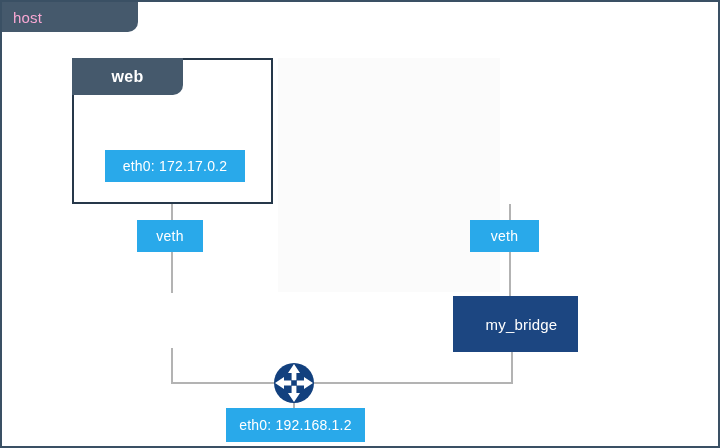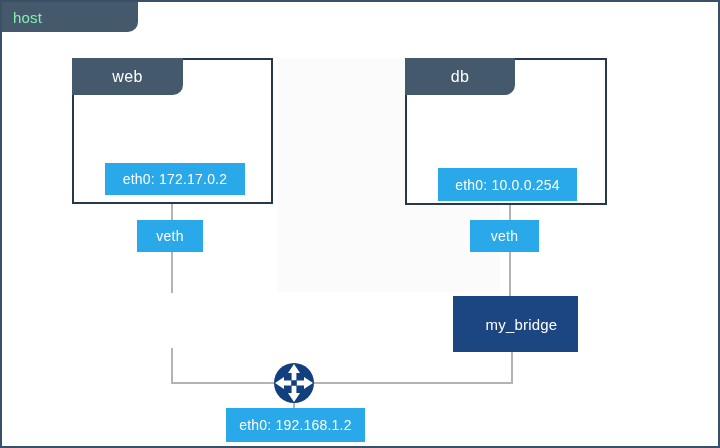--- a/index.html
+++ b/index.html
@@ -15,35 +15,35 @@
   }
   html,body{margin:0;padding:0;background:#fff;}
   body{font-family:"Liberation Sans","DejaVu Sans",sans-serif;}
   #stage{
     position:relative;width:720px;height:448px;box-sizing:border-box;
     background:#fff;border:2px solid var(--host-border);overflow:hidden;
   }
   .abs{position:absolute;}
   .host-tab{
     left:0;top:0;width:136px;height:30px;
-    background:var(--tab-slate);color:#86efac;
+    background:var(--tab-slate);color:#f9a8d4;
     border-radius:0 0 10px 0;
     display:flex;align-items:center;padding-left:11px;box-sizing:border-box;
     font-size:15px;letter-spacing:.2px;
   }
   .watermark{left:276px;top:56px;width:222px;height:234px;background:var(--watermark);}
   .container-box{
     background:#fff;border:2px solid var(--container-border);box-sizing:border-box;
   }
   .container-tab{
     position:absolute;left:-2px;top:-2px;height:37px;
     background:var(--tab-slate);color:#fff;
     border-radius:0 0 10px 0;
     display:flex;align-items:center;justify-content:center;
-    font-size:16px;font-weight:400;letter-spacing:.3px;
+    font-size:16px;font-weight:700;letter-spacing:.3px;
   }
   .blue-label{
     background:var(--accent-blue);color:#fff;
     display:flex;align-items:center;justify-content:center;
     font-size:14px;letter-spacing:.2px;
   }
   .bridge{
     color:#fff;display:flex;align-items:center;justify-content:center;
     font-size:15px;letter-spacing:.2px;
   }
@@ -63,27 +63,23 @@
   <div class="abs line" style="left:169px;top:380px;width:342px;height:2px;"></div>
   <div class="abs line" style="left:507px;top:202px;width:2px;height:16px;"></div>
   <div class="abs line" style="left:507px;top:250px;width:2px;height:44px;"></div>
   <div class="abs line" style="left:509px;top:350px;width:2px;height:31px;"></div>
   <div class="abs line" style="left:291px;top:400px;width:2px;height:6px;"></div>
 
   <div class="abs host-tab">host</div>
 
   <div class="abs container-box" style="left:70px;top:56px;width:201px;height:146px;">
     <div class="container-tab" style="width:111px;">web</div>
-    <div class="abs blue-label" style="left:31px;top:103px;width:140px;height:32px;">eth0: 172.17.0.2</div>
+    <div class="abs blue-label" style="left:31px;top:90px;width:140px;height:32px;">eth0: 172.17.0.2</div>
   </div>
 
-  <div class="abs container-box" style="left:403px;top:56px;width:202px;height:147px;">
-    <div class="container-tab" style="width:110px;">db</div>
-    <div class="abs blue-label" style="left:31px;top:108px;width:139px;height:33px;">eth0: 10.0.0.254</div>
-  </div>
 
   <div class="abs blue-label" style="left:135px;top:218px;width:66px;height:32px;">veth</div>
   <div class="abs blue-label" style="left:468px;top:218px;width:69px;height:32px;">veth</div>
 
   <div class="abs bridge" style="left:451px;top:294px;width:113px;height:56px;background:var(--mybridge-navy);padding-left:12px;">my_bridge</div>
 
   <div class="abs router-icon" style="left:270px;top:359px;width:44px;height:44px;">
     <svg width="44" height="44" viewBox="0 0 44 44" aria-hidden="true">
       <circle cx="22" cy="22" r="20" fill="var(--router-navy)"></circle>
       <path d="M22 3 L28 12 L24.4 12 L24.4 19.2 L19.6 19.2 L19.6 12 L16 12 Z" fill="#fff"></path>

